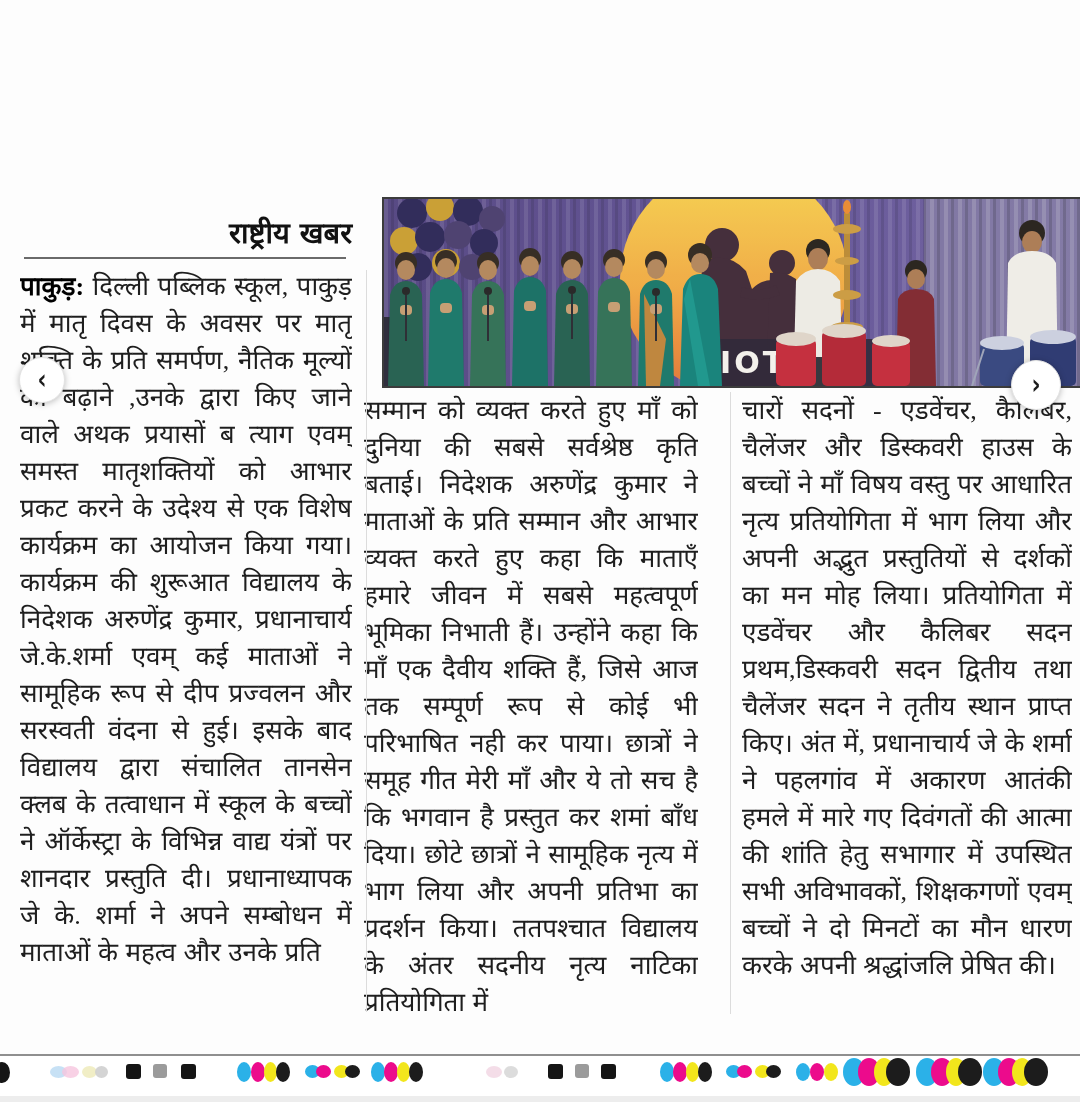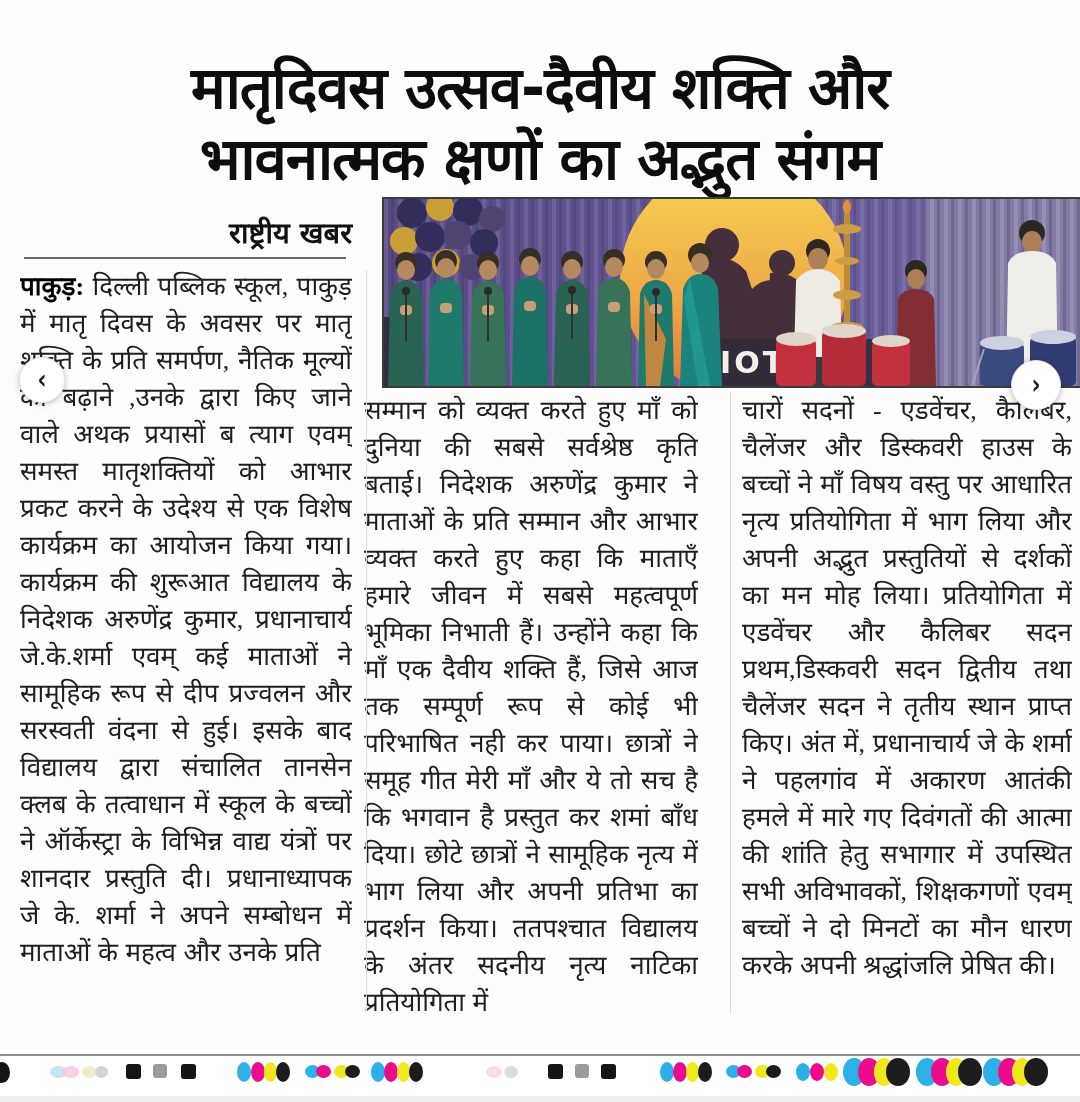--- a/index.html
+++ b/index.html
@@ -64,24 +64,20 @@
   }
   .bottom-edge{
     position:absolute;bottom:0;left:0;width:1080px;height:6px;background:#ededed;
   }
 </style>
 </head>
 <body>
 
 <div class="page">
 
-  <h1 class="headline">
-    <span class="hl-line">मातृदिवस उत्सव-दैवीय शक्ति और</span>
-    <span class="hl-line">भावनात्मक क्षणों का अद्भुत संगम</span>
-  </h1>
 
   <div class="section-label">राष्ट्रीय खबर</div>
   <div class="section-underline"></div>
 
   <figure class="photo-frame" style="margin:0">
     <svg width="696" height="187" viewBox="0 0 696 187" xmlns="http://www.w3.org/2000/svg">
       <defs>
         <linearGradient id="sun" x1="0" y1="0" x2="0" y2="1">
           <stop offset="0" stop-color="#f6d34a"></stop>
             <stop offset="0.55" stop-color="#f0a63c"></stop>

